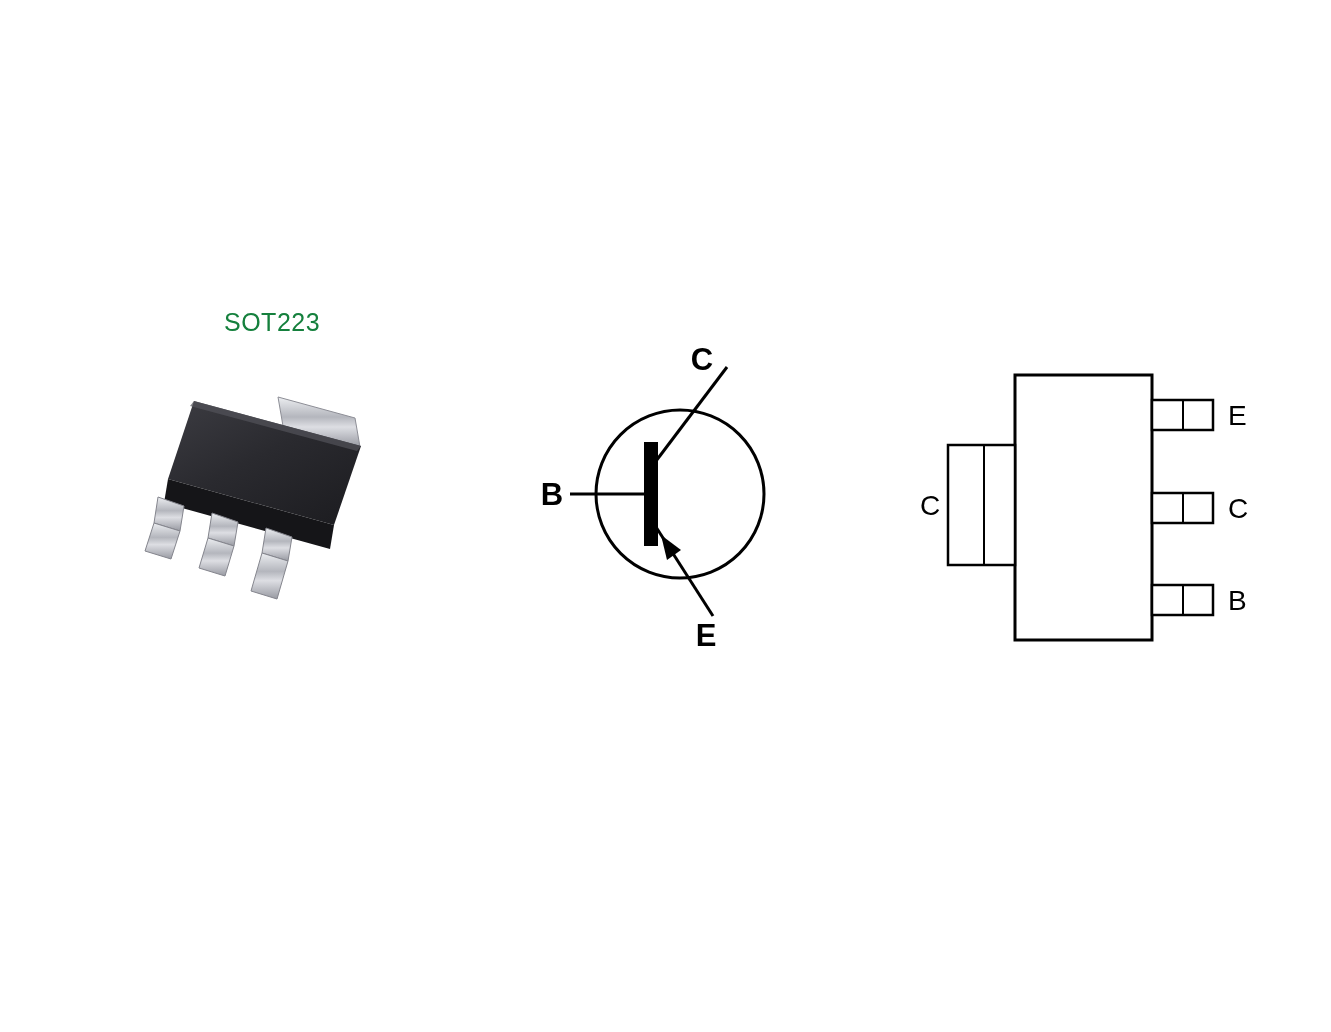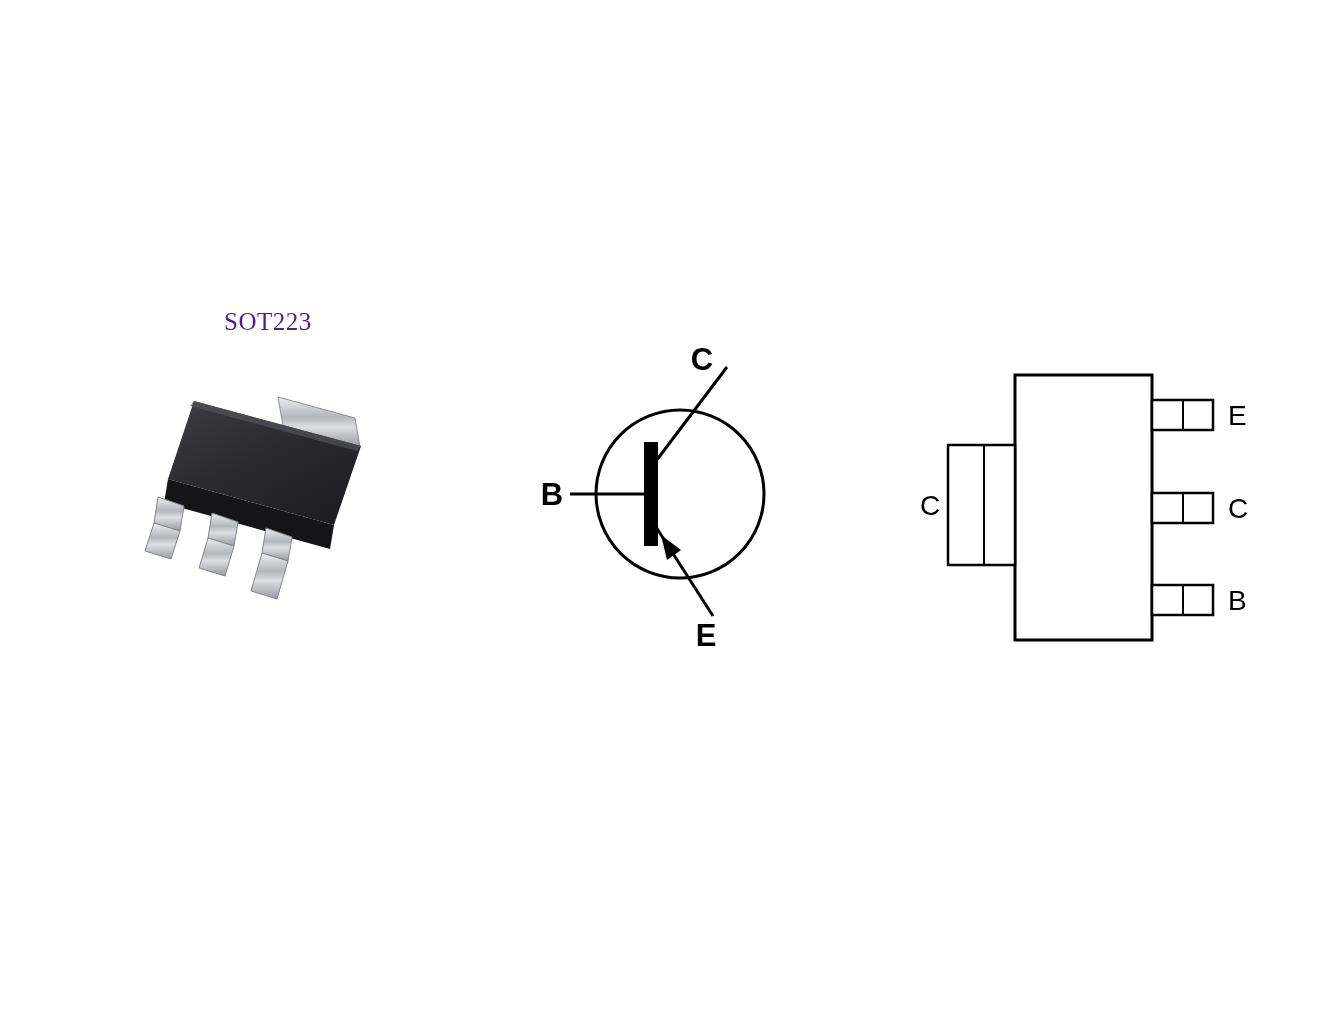--- a/index.html
+++ b/index.html
@@ -14,23 +14,23 @@
     background: #ffffff;
     overflow: hidden;
     font-family: "Liberation Sans", sans-serif;
   }
   .abs { position: absolute; }
   .pkg-title {
     position: absolute;
     left: 224px;
     top: 308px;
     font-size: 25px;
-    color: #4c1d95;
+    color: #15803d;
     letter-spacing: 0.5px;
-    font-family: Liberation Serif, serif;
+    font-family: Liberation Sans, sans-serif;
   }
   svg text {
     font-family: "Liberation Sans", sans-serif;
     fill: #000000;
   }
   .sym-label { font-size: 31px; font-weight: bold; }
   .pin-label { font-size: 28px; font-weight: normal; }
 </style>
 </head>
 <body>

